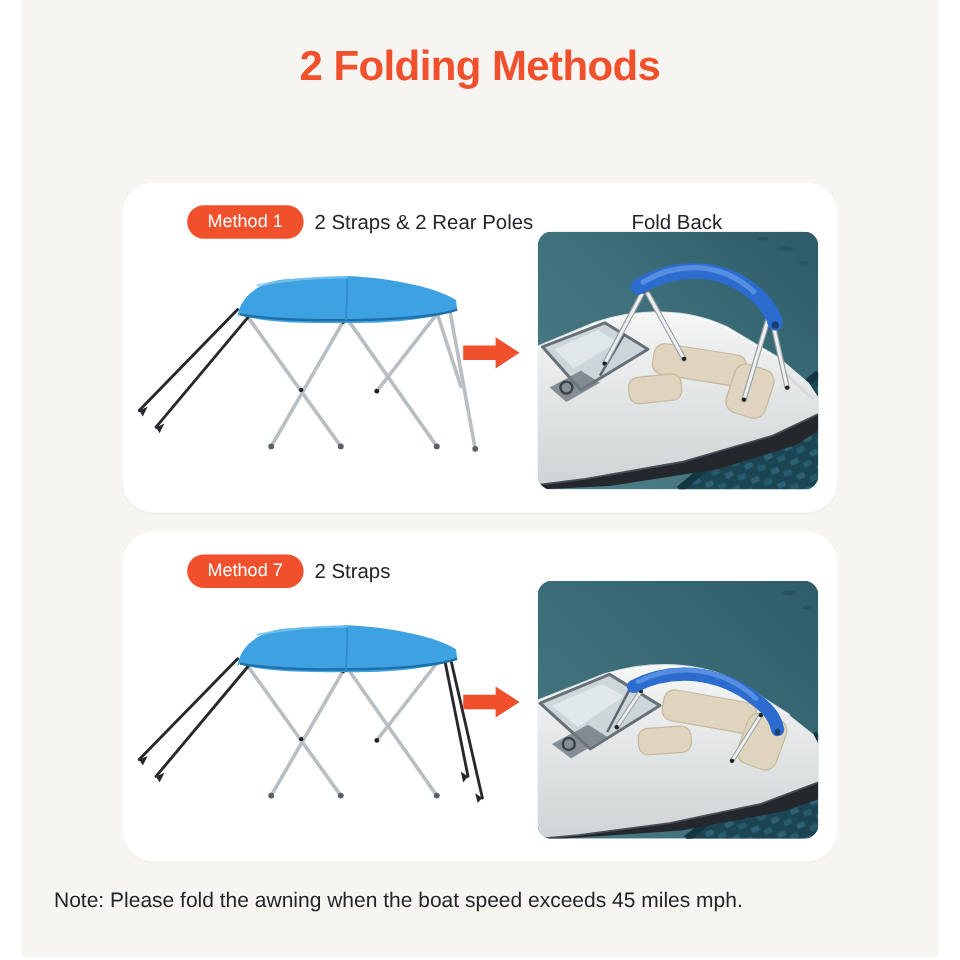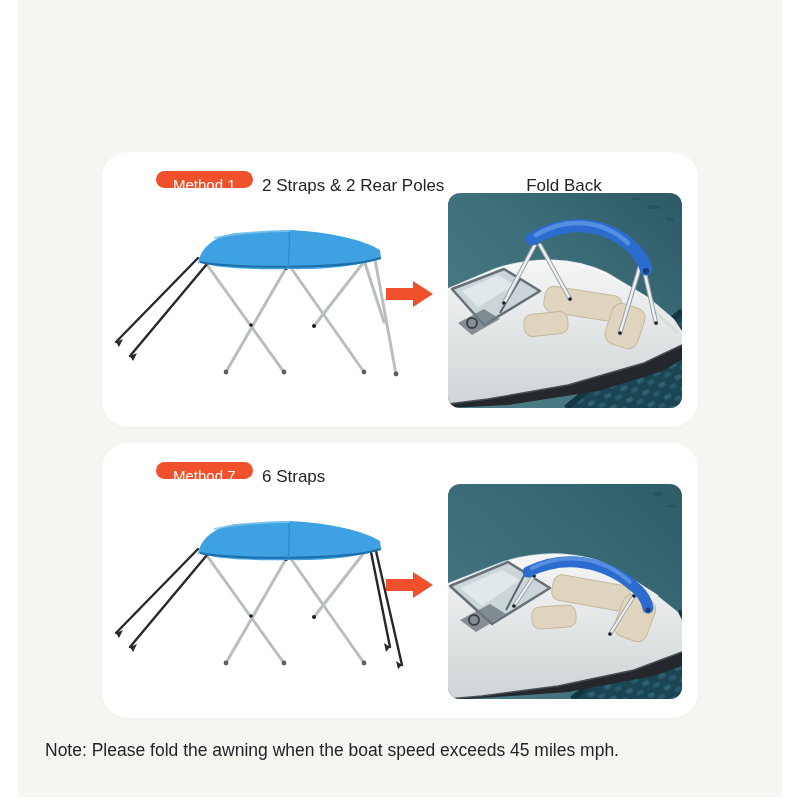--- a/index.html
+++ b/index.html
@@ -38,21 +38,21 @@
     height:275px;
     background:var(--card_bg);
     border-radius:26px;
     box-shadow:0 1px 2px rgba(0,0,0,0.03);
   }
   .card-1{top:152px;}
   .card-2{top:443px;}
   .badge{
     position:absolute;
     left:54px; top:19px;
-    height:17px;
+    height:28px;
     padding:0 17px;
     line-height:28px;
     border-radius:15px;
     background:var(--accent);
     color:#FFFFFF;
     font-size:15px;
     font-weight:500;
   }
   .desc{
     position:absolute;
@@ -95,20 +95,21 @@
     font-size:17.5px;
     color:var(--text);
   }
 </style>
 </head>
 <body>
 
 <div class="canvas">
   <div class="panel"></div>
 
+  <h1 class="page-title">2 Folding Methods</h1>
 
   <section class="card card-1">
     <div class="badge">Method 1</div>
     <div class="desc">2 Straps &amp; 2 Rear Poles</div>
     <div class="fold-label">Fold Back</div>
 
     <svg class="illus" viewBox="0 0 296 152">
       <g stroke="#B9BEC3" stroke-width="3" stroke-linecap="round">
         <line x1="97" y1="36" x2="176" y2="146"></line>
         <line x1="178" y1="42" x2="118" y2="146"></line>
@@ -221,21 +222,21 @@
           <path d="M84,46 C118,26 158,28 186,56 C193,64 197,70 198,76" stroke="#2C6CCE" stroke-width="13" fill="none" stroke-linecap="round"></path>
           <path d="M88,42 C118,24 154,26 180,50" stroke="#5E95E5" stroke-width="4.5" fill="none" stroke-linecap="round" opacity="0.85"></path>
           <circle cx="198" cy="78" r="3" fill="#1C3E6E"></circle>
         </g>
       </svg>
     </div>
   </section>
 
   <section class="card card-2">
     <div class="badge">Method 7</div>
-    <div class="desc">6 Straps</div>
+    <div class="desc">2 Straps</div>
 
     <svg class="illus" viewBox="0 0 296 152">
       <g stroke="#B9BEC3" stroke-width="3" stroke-linecap="round">
         <line x1="97" y1="36" x2="176" y2="146"></line>
         <line x1="178" y1="42" x2="118" y2="146"></line>
         <line x1="183" y1="42" x2="256" y2="146"></line>
         <line x1="262" y1="28" x2="206" y2="100"></line>
       </g>
       <g stroke="#26282B" stroke-width="2.4" stroke-linecap="round">
         <line x1="90" y1="32" x2="8" y2="116"></line>

